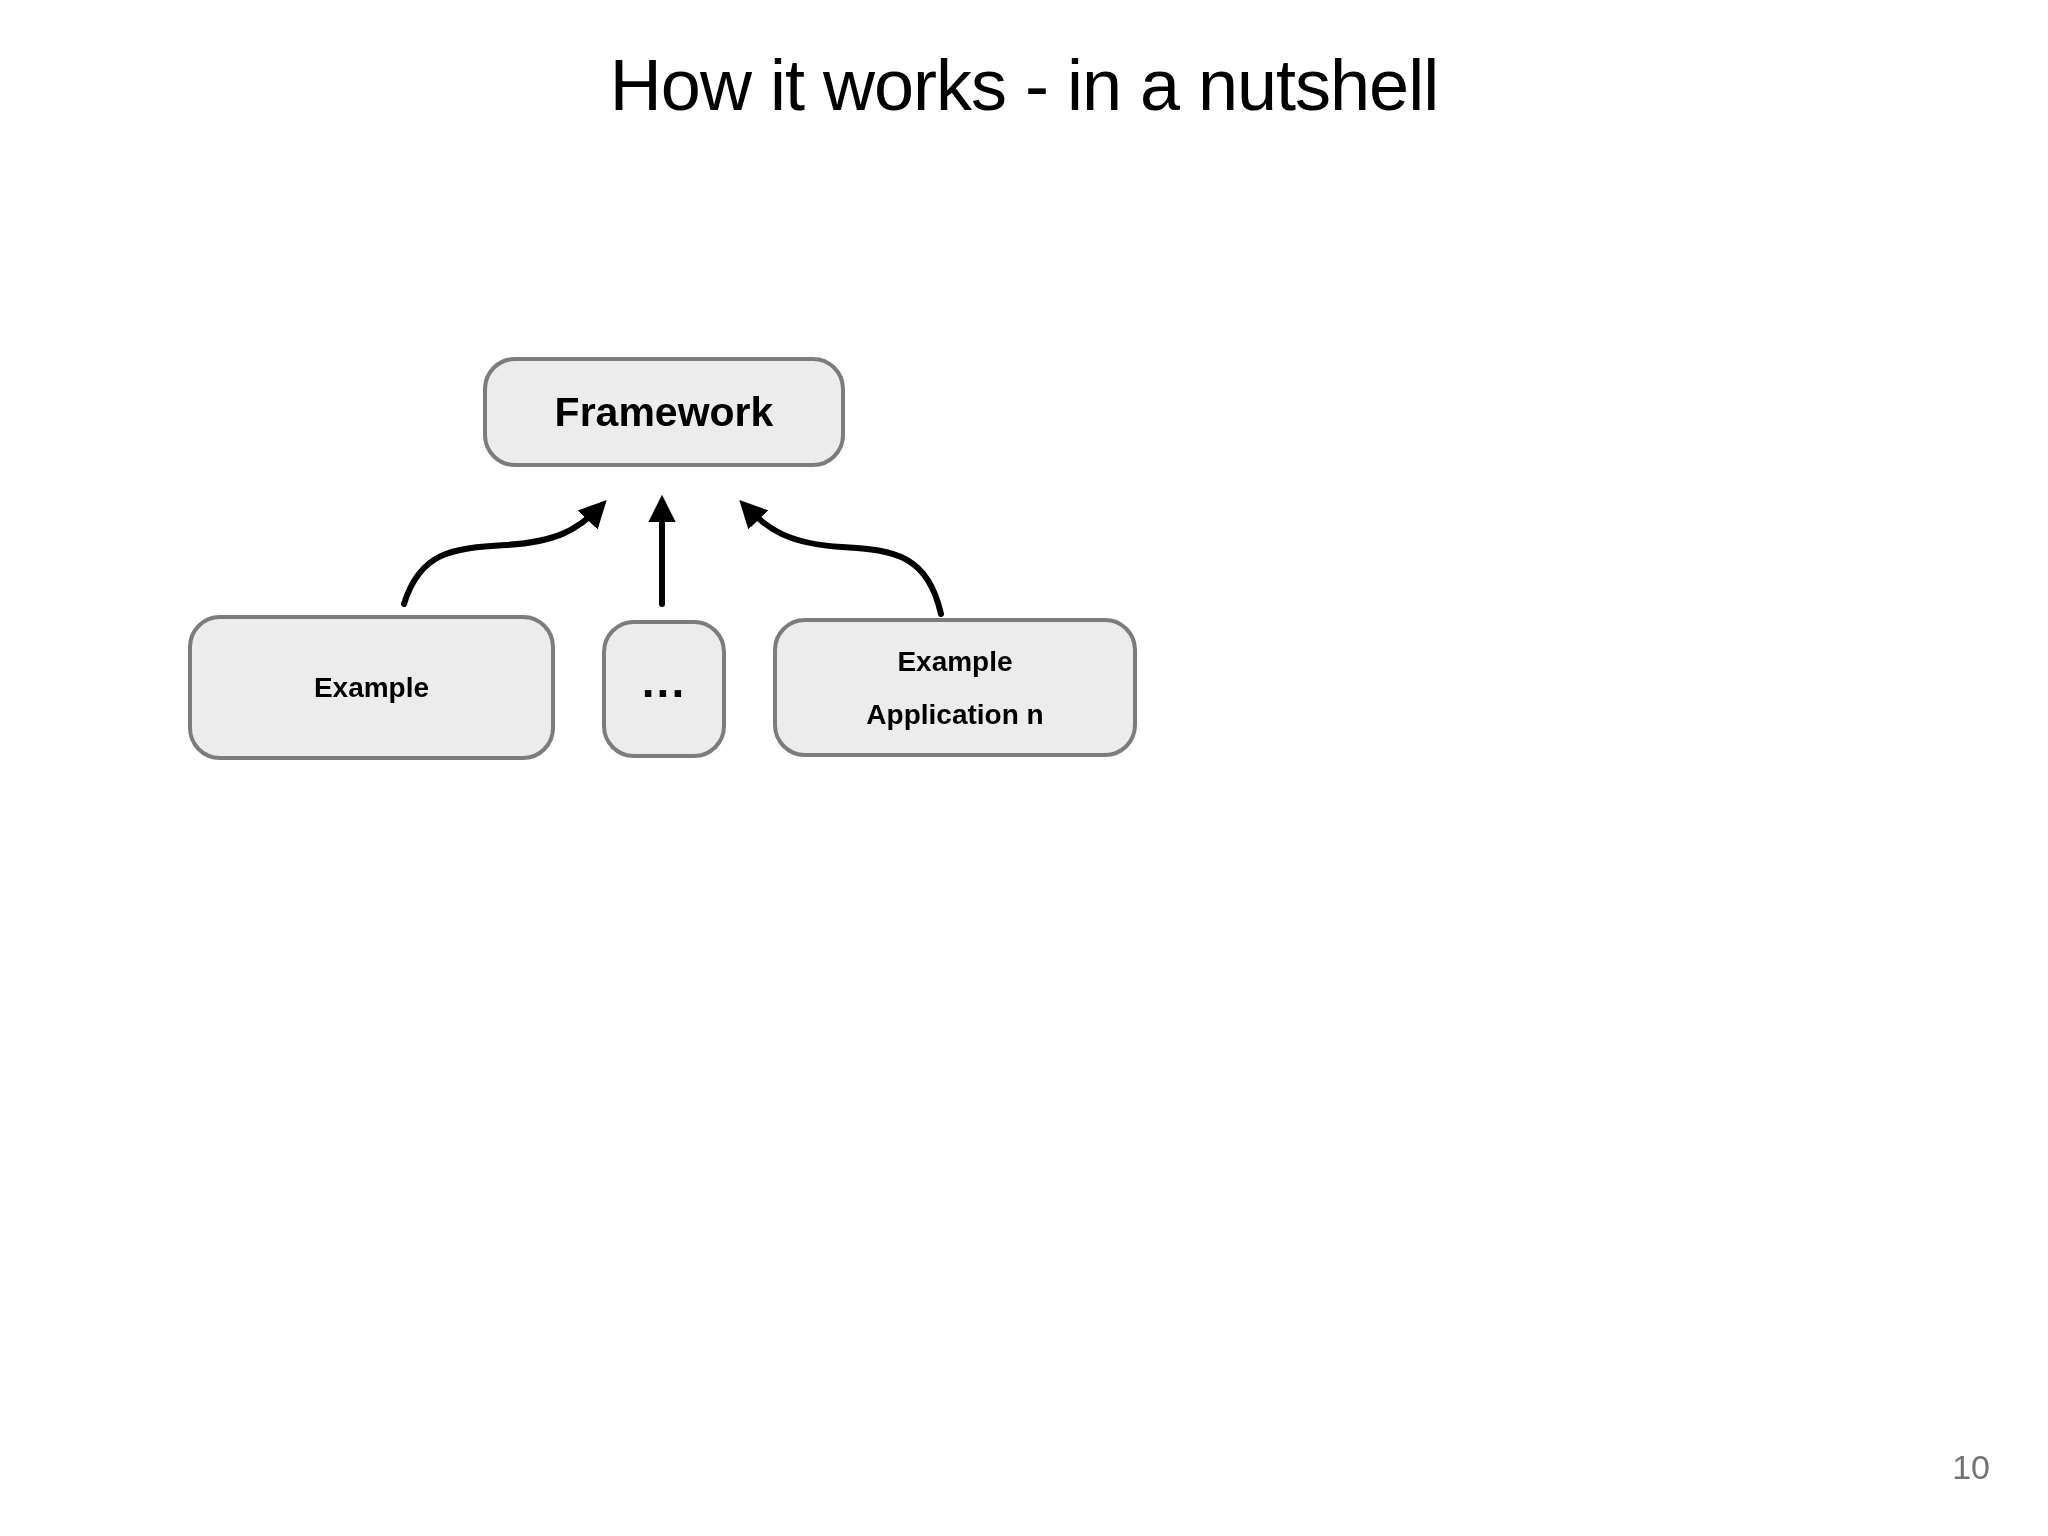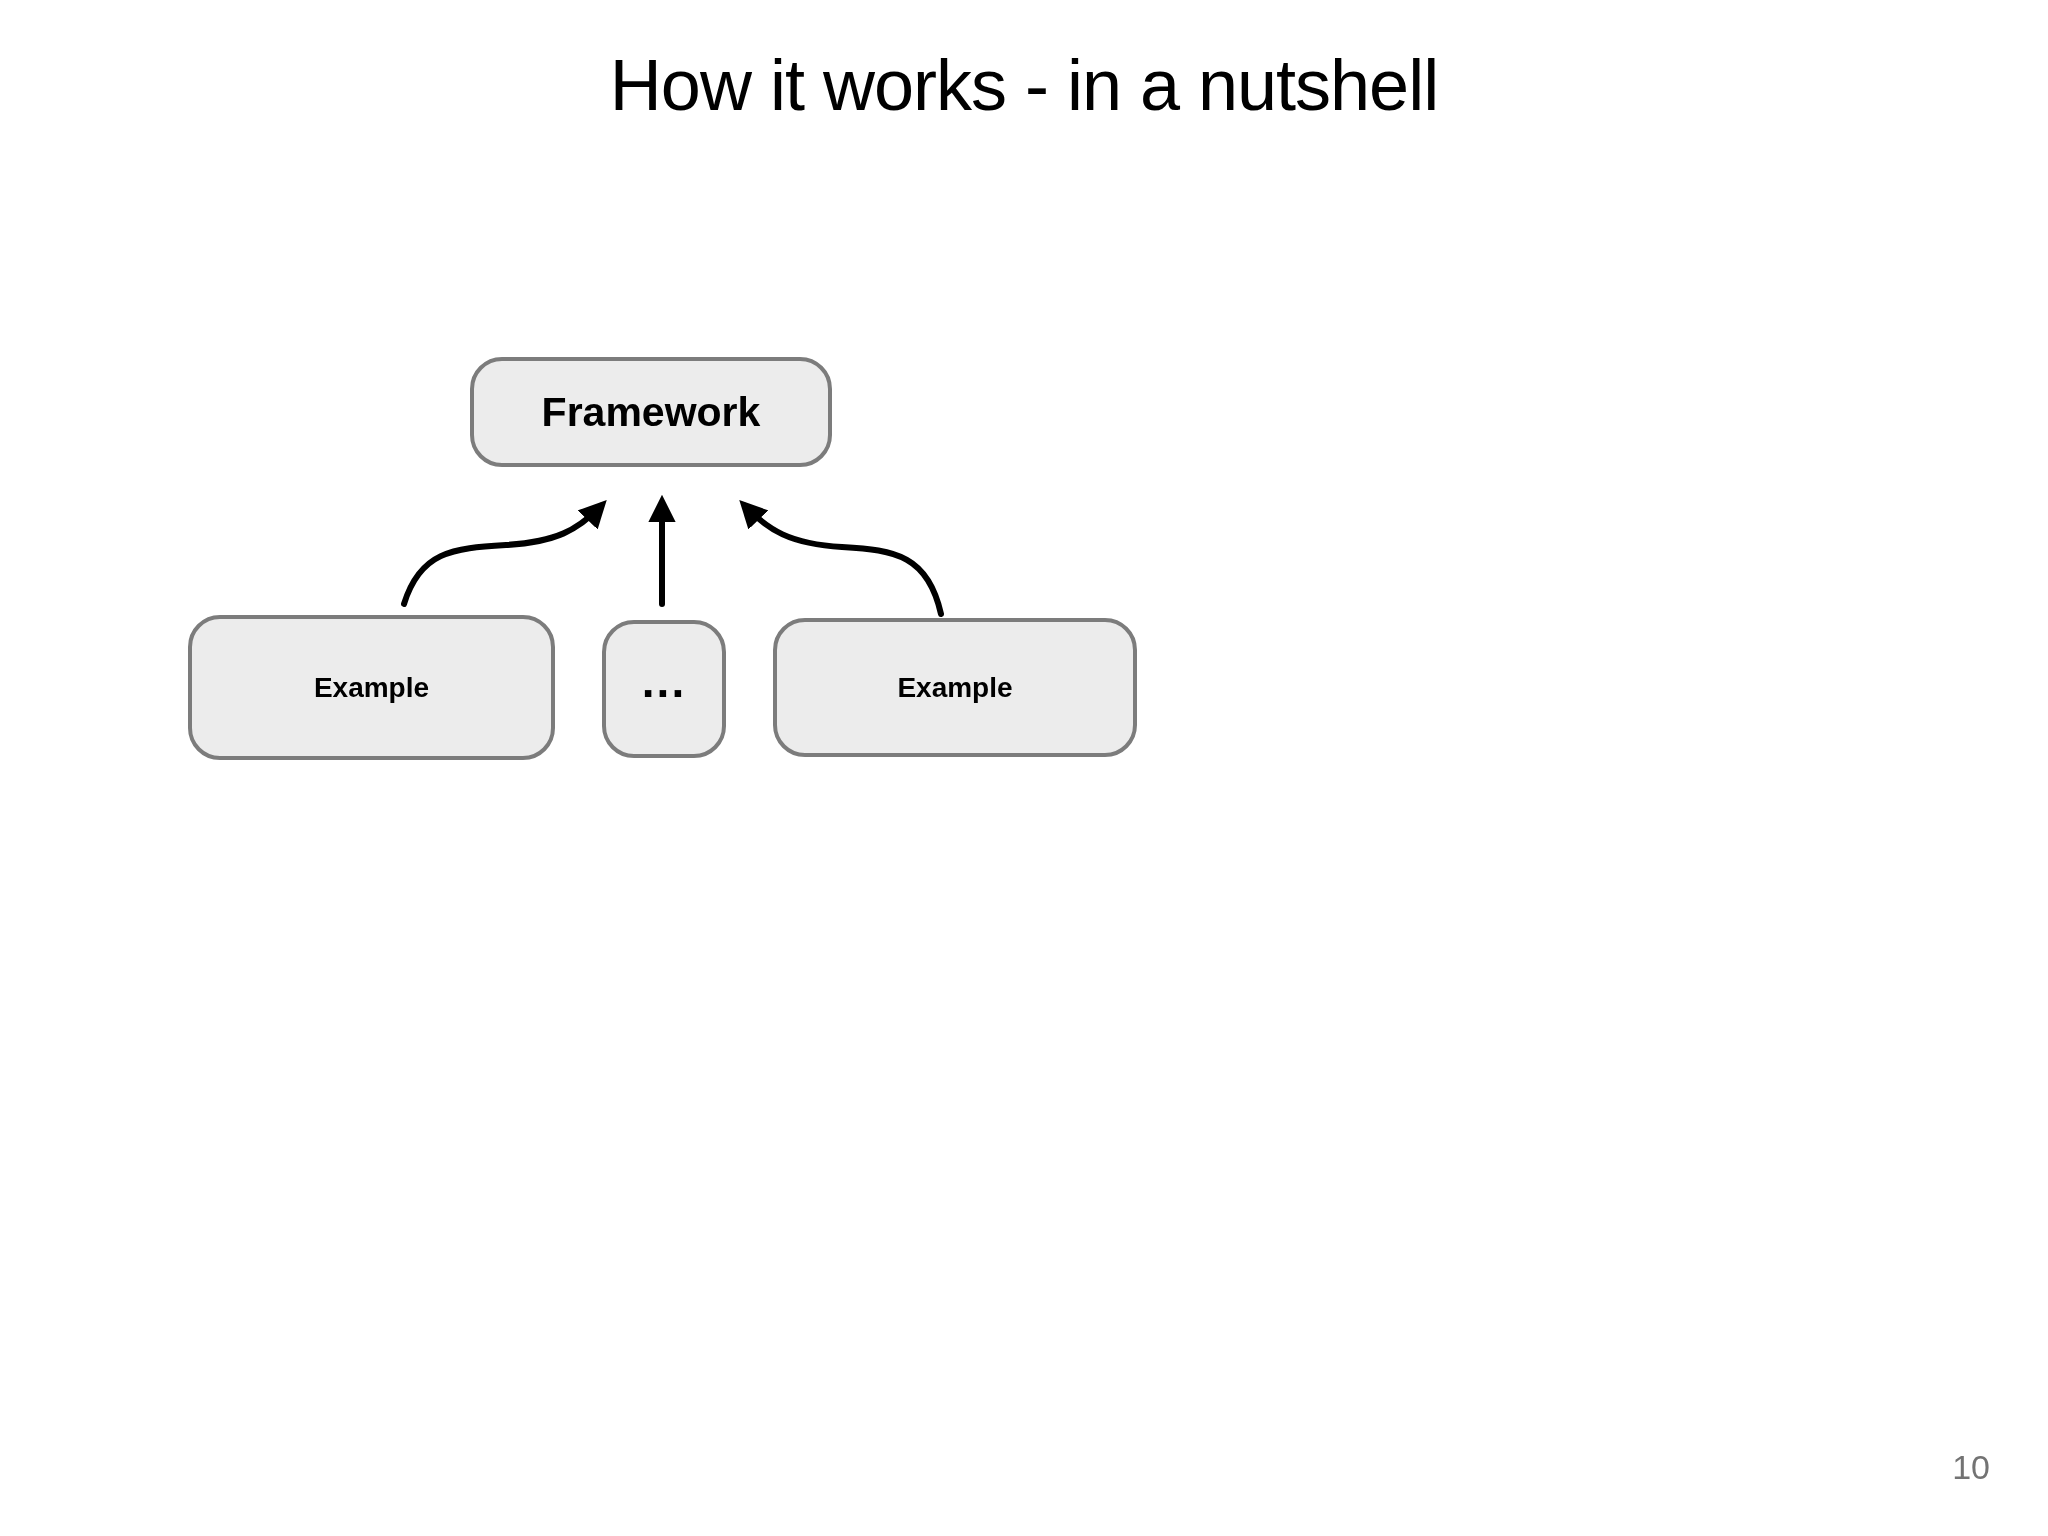--- a/index.html
+++ b/index.html
@@ -57,21 +57,21 @@
     font-weight: 700;
     color: #000000;
   }
   .box .line {
     display: block;
     font-size: 28px;
     line-height: 53px;
     white-space: nowrap;
   }
   .box-framework {
-    left: 470px;
+    left: 483px;
     top: 357px;
     width: 362px;
     height: 110px;
   }
   .box-framework .line {
     font-size: 41px;
   }
   .box-app1 {
     left: 188px;
     top: 615px;
@@ -130,17 +130,18 @@
   <div class="box box-app1">
     <span class="line">Example</span>
   </div>
 
   <div class="box box-ellipsis">
     <span class="line">...</span>
   </div>
 
   <div class="box box-appn">
     <span class="line">Example</span>
+    <span class="line">Application n</span>
   </div>
 
   <div class="page-number">10</div>
 
 </div>
 
 </body></html>

